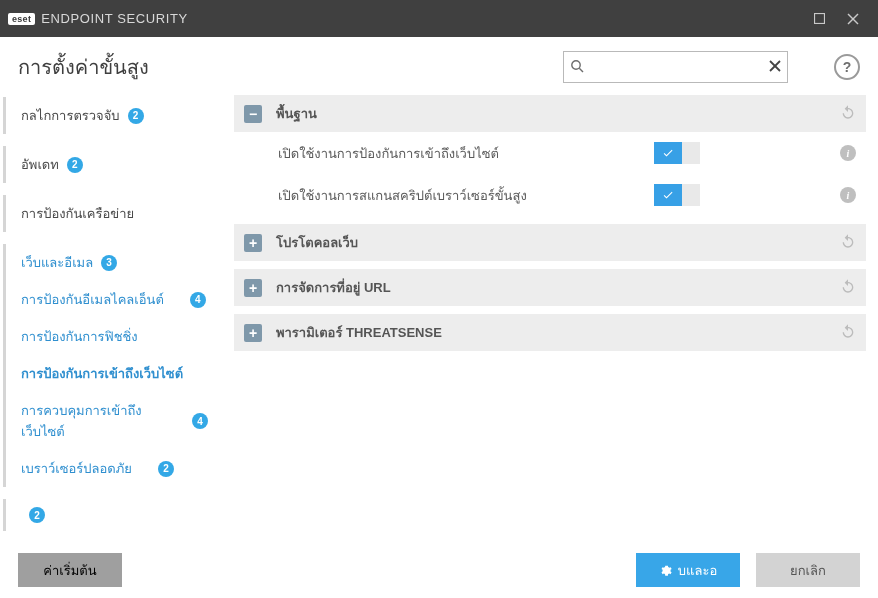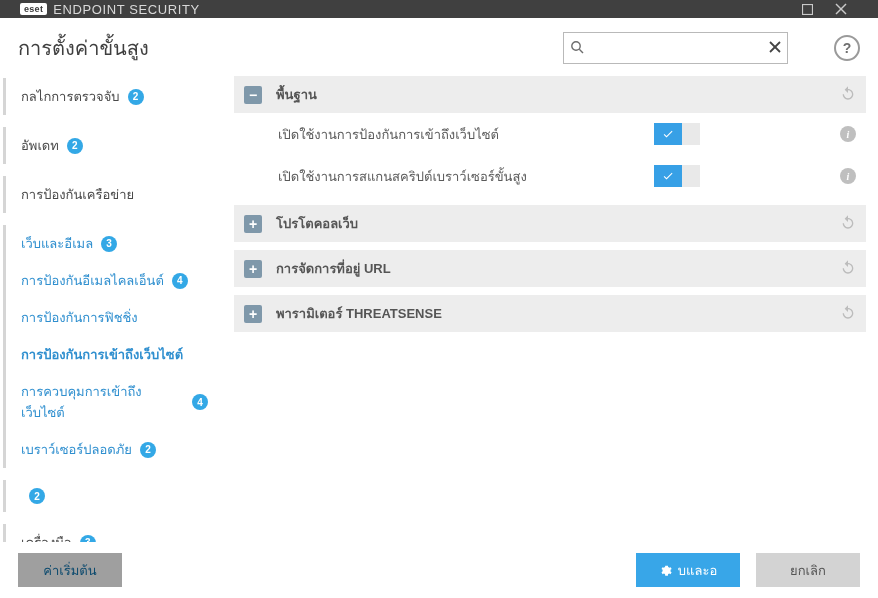--- a/index.html
+++ b/index.html
@@ -8,26 +8,26 @@
     font-size: 13px;
     color: #4a4a4a;
     background: #fff;
     width: 878px;
     height: 598px;
     overflow: hidden;
     position: relative;
   }
   
   .titlebar {
-    height: 18px;
+    height: 37px;
     background: #404040;
     color: #d8d8d8;
     display: flex;
     align-items: center;
-    padding: 0 20px;
+    padding: 0 8px;
   }
   .titlebar .brand-badge {
     background: #fff;
     color: #3a3a3a;
     font-size: 9px;
     font-weight: 700;
     padding: 1px 4px;
     border-radius: 2px;
     margin-right: 6px;
     letter-spacing: 0.3px;
@@ -103,21 +103,21 @@
   }
   .side-item {
     display:flex; align-items:center;
     padding: 8px 14px 8px 18px;
     font-size: 13px;
     color:#4a4a4a;
     cursor:pointer;
     position: relative;
   }
   .side-item.link { color:#2f8fcf; }
-  .side-item.sub { padding-left: 18px; font-size: 13px; }
+  .side-item.sub { padding-left: 18px; font-size: 13px; gap: 18px; }
   .side-item.selected { font-weight:700; color:#2f8fcf; }
   .side-item .left-bar {
     position:absolute; left:0; top:0; bottom:0; width:3px;
     background:#d5d5d5;
   }
   .side-item .badge {
     margin-left: 8px;
     min-width:16px; height:16px; border-radius:8px;
     background:#33a8e6; color:#fff;
     font-size:10px; font-weight:700;
@@ -195,21 +195,21 @@
     padding: 0 18px;
     background:#fff;
   }
   .btn {
     height:34px; min-width:104px;
     display:inline-flex; align-items:center; justify-content:center;
     font-size:13px;
     border:none; cursor:pointer;
     padding: 0 18px;
   }
-  .btn-default { background:#9f9f9f; color:#0c4a6e; }
+  .btn-default { background:#9f9f9f; color:#000000; }
   .btn-primary { background:#38a6e8; color:#fff; }
   .btn-secondary { background:#d3d3d3; color:#555; }
   .footer .spacer { flex:1; }
   .footer .btn + .btn { margin-left: 16px; }
   .btn-primary .gear { margin-right:6px; display:inline-flex; }
 
 </style>
 </head>
 <body>
 

